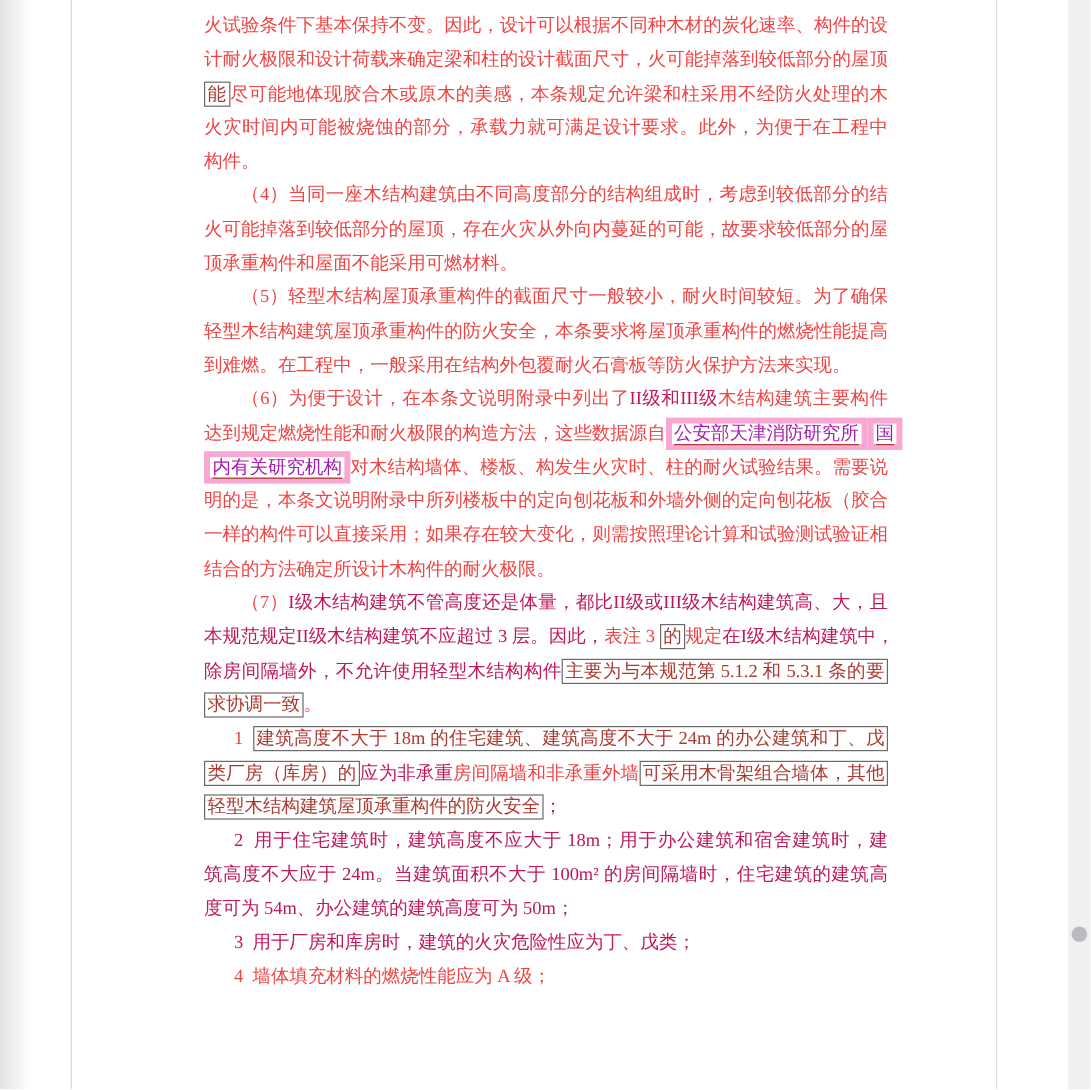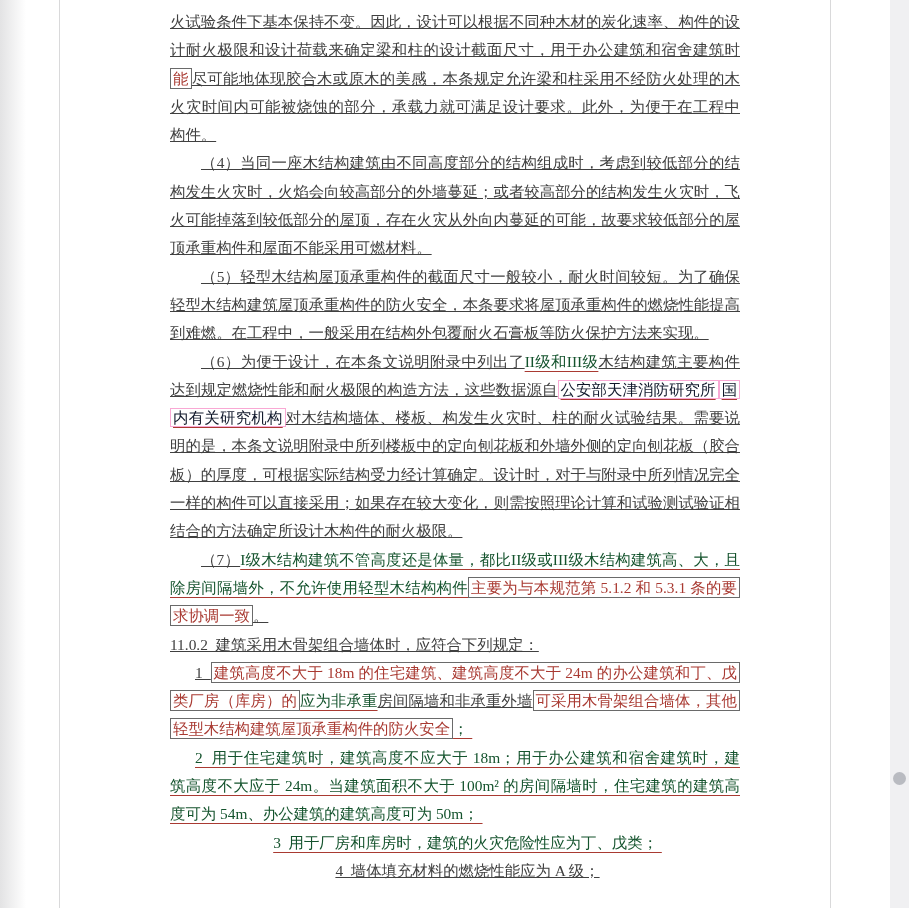--- a/index.html
+++ b/index.html
@@ -22,68 +22,66 @@
     position:absolute; left:893px; top:772px; width:13px; height:13px;
     border-radius:50%; background:#b9bbc1;
   }
   .textcol {
     position:absolute; left:170px; top:8px; width:570px;
     font-size:15.4px; line-height:28.3px; color:#262626;
     text-justify:distribute;
   }
   .line { white-space:nowrap; text-align:left; }
   .line.j { text-align:justify; text-align-last:justify; }
-  .line.ind1 { padding-left:25px;text-align:center; }
+  .line.ind1 { padding-left:25px; }
   .line.ind2 { padding-left:31px; }
-  .seg.black { color:#404040;text-decoration:underline; }
+  .seg.black { color:#ef4444; }
   .seg.red-u {
-    color:#14532d;
-    text-decoration:underline; text-decoration-color:#a93a32;
+    color:#be185d;
+    text-decoration-color:#a93a32;
     text-decoration-thickness:1px; text-underline-offset:4px;
   }
   .seg.red-box {
     color:#a93a32; border:1px solid #6a6a6a; padding:1px 2px;
   }
   .seg.red-box-u {
-    color:#0f172a; border:1px solid #f9a8d4; padding:0 2px;
+    color:#a21caf; border:5px solid #f9a8d4; padding:0 2px;
     text-decoration:underline; text-decoration-color:#a93a32;
     text-decoration-thickness:1px; text-underline-offset:4px;
   }
 </style>
 </head>
 <body>
 
 <div class="stage">
   <div class="left-shade"></div>
   <div class="page-border l"></div>
   <div class="page-border r"></div>
   <div class="textcol">
       <div class="line j"><span class="seg black">火试验条件下基本保持不变。因此，设计可以根据不同种木材的炭化速率、构件的设</span></div>
-      <div class="line j"><span class="seg black">计耐火极限和设计荷载来确定梁和柱的设计截面尺寸，用于办公建筑和宿舍建筑时</span></div>
+      <div class="line j"><span class="seg black">计耐火极限和设计荷载来确定梁和柱的设计截面尺寸，火可能掉落到较低部分的屋顶</span></div>
       <div class="line j"><span class="seg red-box">能</span><span class="seg black">尽可能地体现胶合木或原木的美感，本条规定允许梁和柱采用不经防火处理的木</span></div>
       <div class="line j"><span class="seg black">火灾时间内可能被烧蚀的部分，承载力就可满足设计要求。此外，为便于在工程中</span></div>
       <div class="line"><span class="seg black">构件。</span></div>
       <div class="line j ind2"><span class="seg black">（4）当同一座木结构建筑由不同高度部分的结构组成时，考虑到较低部分的结</span></div>
-      <div class="line j"><span class="seg black">构发生火灾时，火焰会向较高部分的外墙蔓延；或者较高部分的结构发生火灾时，飞</span></div>
       <div class="line j"><span class="seg black">火可能掉落到较低部分的屋顶，存在火灾从外向内蔓延的可能，故要求较低部分的屋</span></div>
       <div class="line"><span class="seg black">顶承重构件和屋面不能采用可燃材料。</span></div>
       <div class="line j ind2"><span class="seg black">（5）轻型木结构屋顶承重构件的截面尺寸一般较小，耐火时间较短。为了确保</span></div>
       <div class="line j"><span class="seg black">轻型木结构建筑屋顶承重构件的防火安全，本条要求将屋顶承重构件的燃烧性能提高</span></div>
       <div class="line"><span class="seg black">到难燃。在工程中，一般采用在结构外包覆耐火石膏板等防火保护方法来实现。</span></div>
       <div class="line j ind2"><span class="seg black">（6）为便于设计，在本条文说明附录中列出了</span><span class="seg red-u">II级和III级</span><span class="seg black">木结构建筑主要构件</span></div>
       <div class="line j"><span class="seg black">达到规定燃烧性能和耐火极限的构造方法，这些数据源自</span><span class="seg red-box-u">公安部天津消防研究所</span><span class="seg red-box-u">国</span></div>
       <div class="line j"><span class="seg red-box-u">内有关研究机构</span><span class="seg black">对木结构墙体、楼板、构发生火灾时、柱的耐火试验结果。需要说</span></div>
       <div class="line j"><span class="seg black">明的是，本条文说明附录中所列楼板中的定向刨花板和外墙外侧的定向刨花板（胶合</span></div>
-      <div class="line j"><span class="seg black">板）的厚度，可根据实际结构受力经计算确定。设计时，对于与附录中所列情况完全</span></div>
       <div class="line j"><span class="seg black">一样的构件可以直接采用；如果存在较大变化，则需按照理论计算和试验测试验证相</span></div>
       <div class="line"><span class="seg black">结合的方法确定所设计木构件的耐火极限。</span></div>
       <div class="line j ind2"><span class="seg black">（7）</span><span class="seg red-u">I级木结构建筑不管高度还是体量，都比II级或III级木结构建筑高、大，且</span></div>
+      <div class="line j"><span class="seg red-u">本规范规定II级木结构建筑不应超过 3 层。因此，</span><span class="seg black">表注 3&nbsp;</span><span class="seg red-box">的</span><span class="seg black">规定</span><span class="seg red-u">在I级木结构建筑中，</span></div>
       <div class="line j"><span class="seg red-u">除房间隔墙外，不允许使用轻型木结构构件</span><span class="seg red-box">主要为与本规范第 5.1.2 和 5.3.1 条的要</span></div>
       <div class="line"><span class="seg red-box">求协调一致</span><span class="seg black">。</span></div>
-      <div class="line"><span class="seg black">11.0.2&nbsp;&nbsp;建筑采用木骨架组合墙体时，应符合下列规定：</span></div>
       <div class="line j ind1"><span class="seg black">1&nbsp;&nbsp;</span><span class="seg red-box">建筑高度不大于 18m 的住宅建筑、建筑高度不大于 24m 的办公建筑和丁、戊</span></div>
       <div class="line j"><span class="seg red-box">类厂房（库房）的</span><span class="seg red-u">应为非承重</span><span class="seg black">房间隔墙和非承重外墙</span><span class="seg red-box">可采用木骨架组合墙体，其他</span></div>
       <div class="line"><span class="seg red-box">轻型木结构建筑屋顶承重构件的防火安全</span><span class="seg red-u">；&nbsp;</span></div>
       <div class="line j ind1"><span class="seg red-u">2&nbsp;&nbsp;用于住宅建筑时，建筑高度不应大于 18m；用于办公建筑和宿舍建筑时，建</span></div>
       <div class="line j"><span class="seg red-u">筑高度不大应于 24m。当建筑面积不大于 100m² 的房间隔墙时，住宅建筑的建筑高</span></div>
       <div class="line"><span class="seg red-u">度可为 54m、办公建筑的建筑高度可为 50m；&nbsp;</span></div>
       <div class="line ind1"><span class="seg red-u">3&nbsp;&nbsp;用于厂房和库房时，建筑的火灾危险性应为丁、戊类；&nbsp;</span></div>
       <div class="line ind1"><span class="seg black">4&nbsp;&nbsp;墙体填充材料的燃烧性能应为 A 级；</span></div>
     </div>
   <div class="scroll-track"></div>

